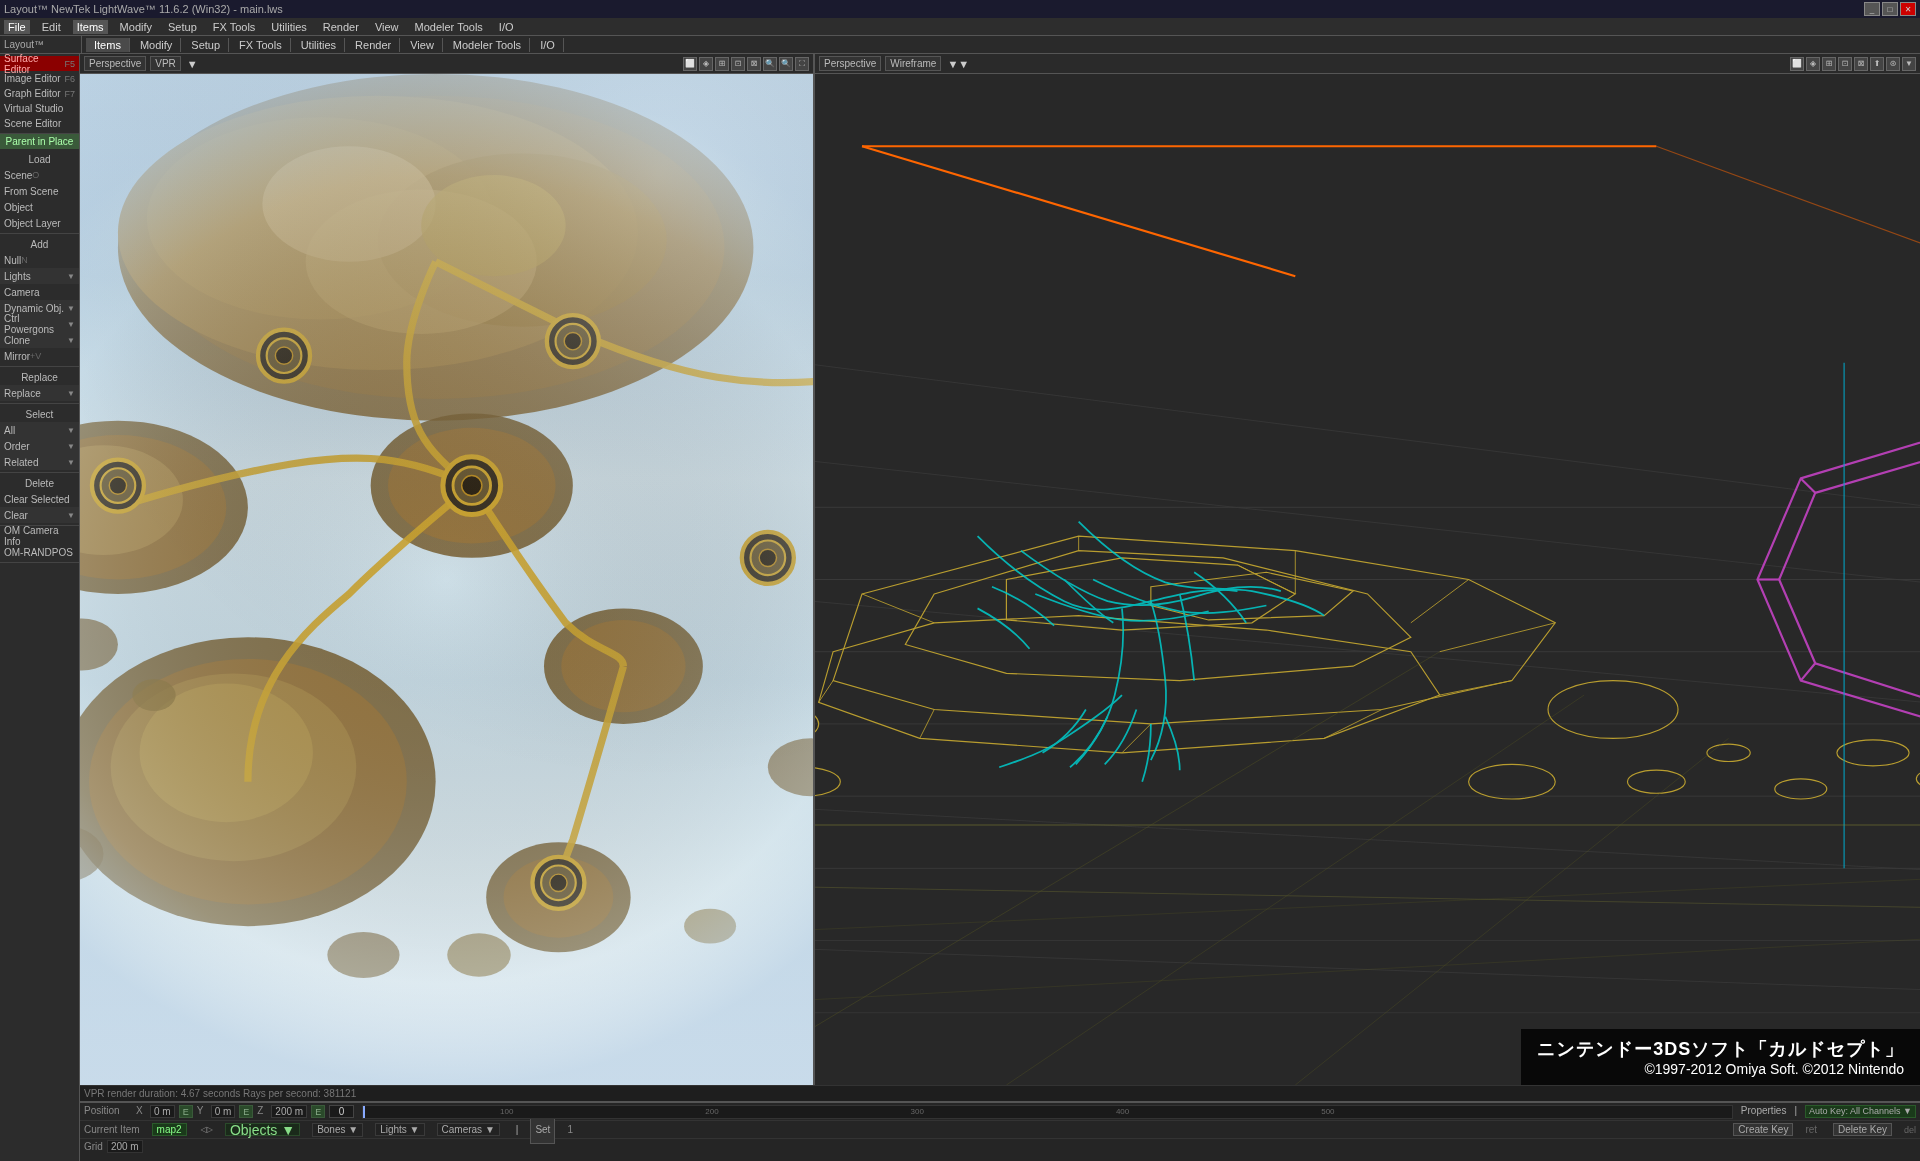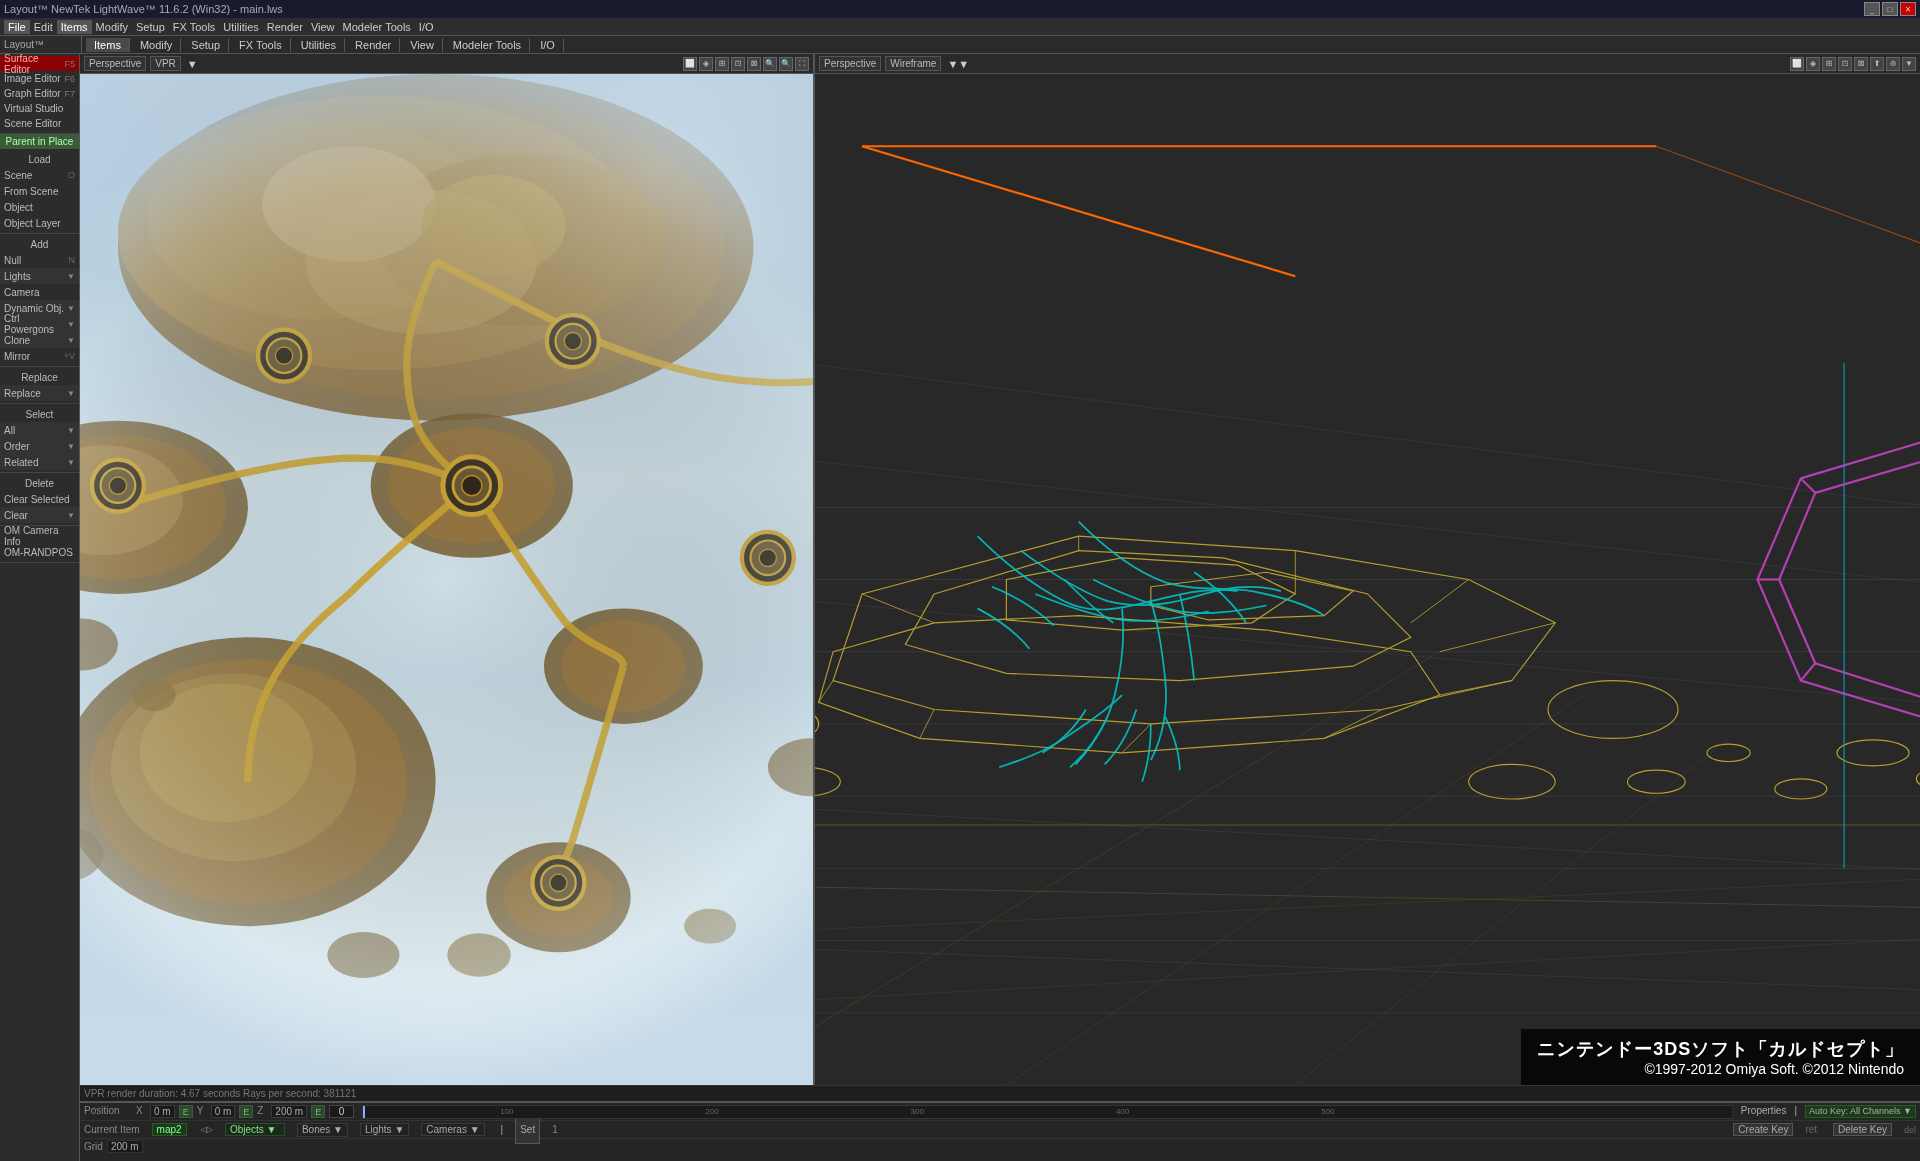--- a/index.html
+++ b/index.html
@@ -42,20 +42,21 @@
     }
     .win-btn.close { background: #c00; }
 
     
     #menu-bar {
       height: 18px;
       background: #2d2d2d;
       display: flex;
       align-items: center;
       padding: 0 4px;
+      gap: 8px;
       border-bottom: 1px solid #555;
     }
     .menu-item {
       font-size: 11px;
       color: #ccc;
       cursor: pointer;
       padding: 1px 4px;
     }
     .menu-item.active { background: #555; color: #fff; }
 
@@ -95,21 +96,21 @@
     }
 
     .sidebar-section {
       border-bottom: 1px solid #444;
       padding: 2px 0;
     }
 
     .sidebar-btn {
       display: flex;
       align-items: center;
-      justify-content: space-between;
+      justify-content: flex-start;
       padding: 2px 4px;
       font-size: 10px;
       color: #bbb;
       cursor: pointer;
       height: 16px;
     }
 
     .sidebar-btn .shortcut {
       font-size: 9px;
       color: #666;
@@ -775,21 +776,21 @@
 
           <span style="font-size:9px; color:#aaa; background:#1a3a1a; border:1px solid #2a5a2a; padding:0 3px; margin-left:4px;">Auto Key: All Channels ▼</span>
         </div>
 
         <div style="display:flex; align-items:center; padding:2px 4px; gap:12px; height:18px; border-bottom:1px solid #333;">
 
           <span style="font-size:10px; color:#888;">Current Item</span>
           <span style="font-size:10px; color:#88ff88; background:#1a3a1a; border:1px solid #2a5a2a; padding:0 4px; height:13px; display:flex; align-items:center;">map2</span>
           <span style="font-size:8px; color:#888; margin-left:2px;">◁▷</span>
 
-          <span style="font-size:10px; color:#88dd88; background:#1a2a1a; border:1px solid #2a4a2a; padding:0 4px; height:13px; display:flex; align-items:center; min-width:60px;">Objects ▼</span>
+          <span style="font-size:14px; color:#88dd88; background:#1a2a1a; border:1px solid #2a4a2a; padding:0 4px; height:13px; display:flex; align-items:center; min-width:60px;">Objects ▼</span>
           <span style="font-size:10px; color:#aaa; background:#222; border:1px solid #3a3a3a; padding:0 4px; height:14px; display:flex; align-items:center; min-width:50px;">Bones ▼</span>
           <span style="font-size:10px; color:#aaa; background:#222; border:1px solid #3a3a3a; padding:0 4px; height:13px; display:flex; align-items:center; min-width:45px;">Lights ▼</span>
           <span style="font-size:10px; color:#aaa; background:#222; border:1px solid #3a3a3a; padding:0 4px; height:13px; display:flex; align-items:center; min-width:55px;">Cameras ▼</span>
 
           <span style="font-size:10px; color:#aaa; margin-left:4px;">|</span>
           <span style="font-size:10px; color:#aaa; background:#333; border:1px solid #555; padding:0 4px; height:28px; display:flex; align-items:center;">Set</span>
           <span style="font-size:10px; color:#888;">1</span>
 
           <div style="flex:1;"></div>
 

